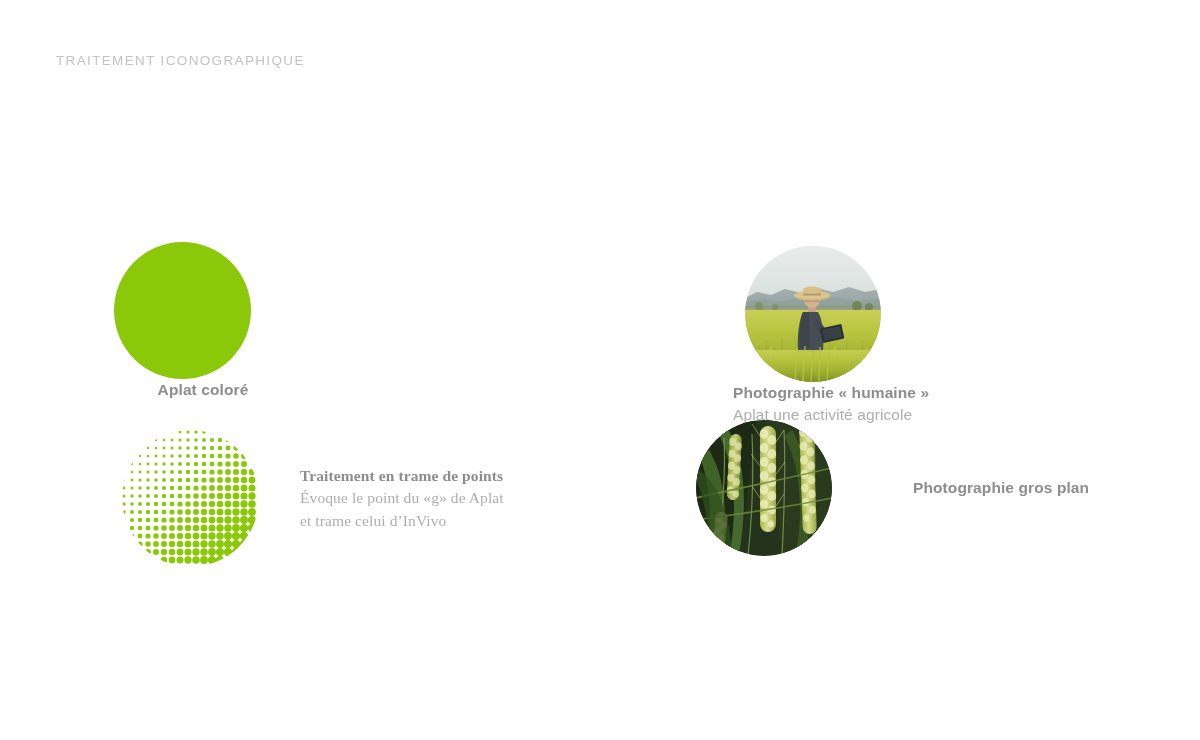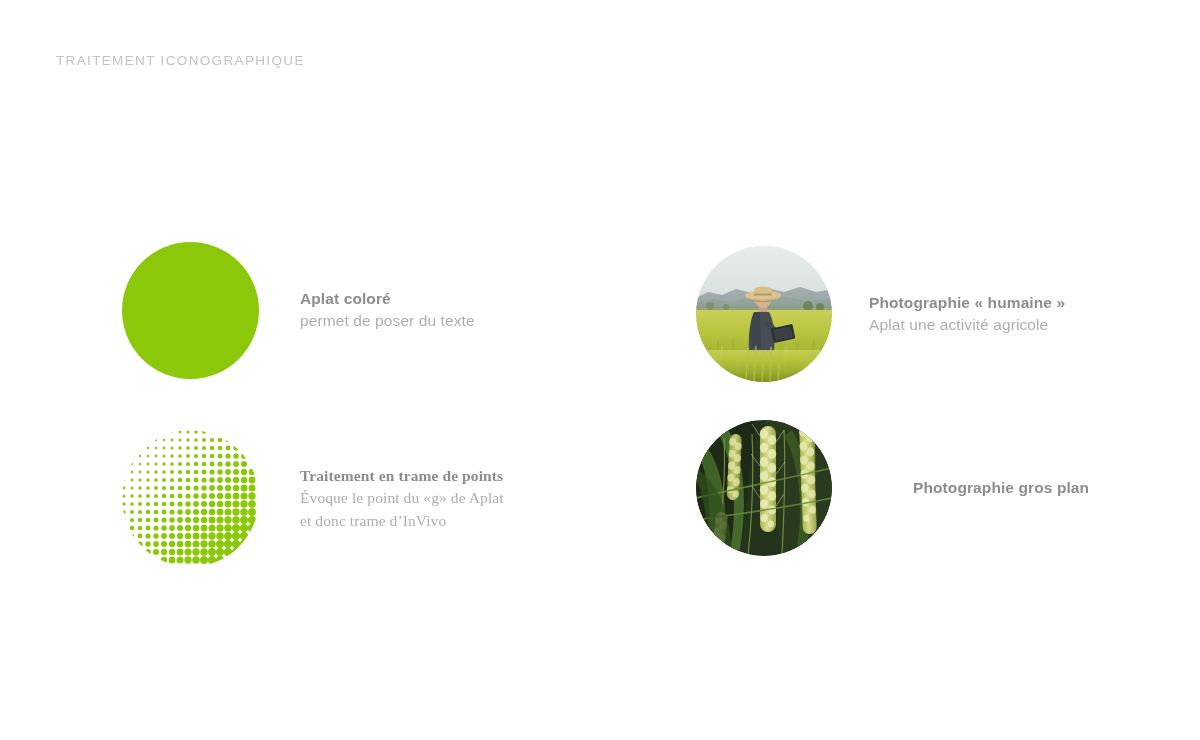--- a/index.html
+++ b/index.html
@@ -34,22 +34,22 @@
     font-weight: 400;
     white-space: nowrap;
   }
 
   
   .item {
     position: absolute;
     display: flex;
     align-items: center;
   }
-  .item-r1c1 { left: 122px; top: 242px; }
-  .item-r1c2 { left: 696px; top: 246px; }
+  .item-r1c1 { left: 114px; top: 242px; flex-direction: column; }
+  .item-r1c2 { left: 696px; top: 246px; flex-direction: column; }
   .item-r2c1 { left: 122px; top: 430px; font-family: Liberation Serif, serif; }
   .item-r2c2 { left: 696px; top: 420px; gap: 44px; }
 
   .visual {
     width: 137px;
     height: 137px;
     border-radius: 50%;
     overflow: hidden;
     flex: 0 0 auto;
     position: relative;
@@ -92,21 +92,20 @@
 <body>
 
 <div class="slide">
 
   <div class="slide-title">TRAITEMENT ICONOGRAPHIQUE</div>
 
   <div class="item item-r1c1">
     <div class="visual flat-disc"></div>
     <div class="caption">
       <div class="caption-title">Aplat coloré</div>
-      <div class="caption-sub">permet de poser du texte</div>
     </div>
   </div>
 
   <div class="item item-r1c2">
     <div class="visual small photo">
       <svg width="136" height="136" viewBox="0 0 136 136" aria-hidden="true">
         <defs>
           <clipPath id="clipHuman">
               <circle cx="68" cy="68" r="68"></circle>
             </clipPath>
@@ -454,21 +453,21 @@
             <circle cx="74.00" cy="130.00" r="3.80" fill="#8cc80a"></circle>
             <circle cx="82.00" cy="130.00" r="3.94" fill="#8cc80a"></circle>
             <circle cx="90.00" cy="130.00" r="4.07" fill="#8cc80a"></circle>
             <circle cx="98.00" cy="130.00" r="4.20" fill="#8cc80a"></circle>
           </g>
       </svg>
     </div>
     <div class="caption">
       <div class="caption-title">Traitement en trame de points</div>
       <div class="caption-sub">Évoque le point du «g» de Aplat</div>
-      <div class="caption-sub">et donc trame d’InVivo</div>
+      <div class="caption-sub">et trame celui d’InVivo</div>
     </div>
   </div>
 
   <div class="item item-r2c2">
     <div class="visual small photo">
       <svg width="136" height="136" viewBox="0 0 136 136" aria-hidden="true">
         <defs>
           <clipPath id="clipWheat">
               <circle cx="68" cy="68" r="68"></circle>
             </clipPath>

